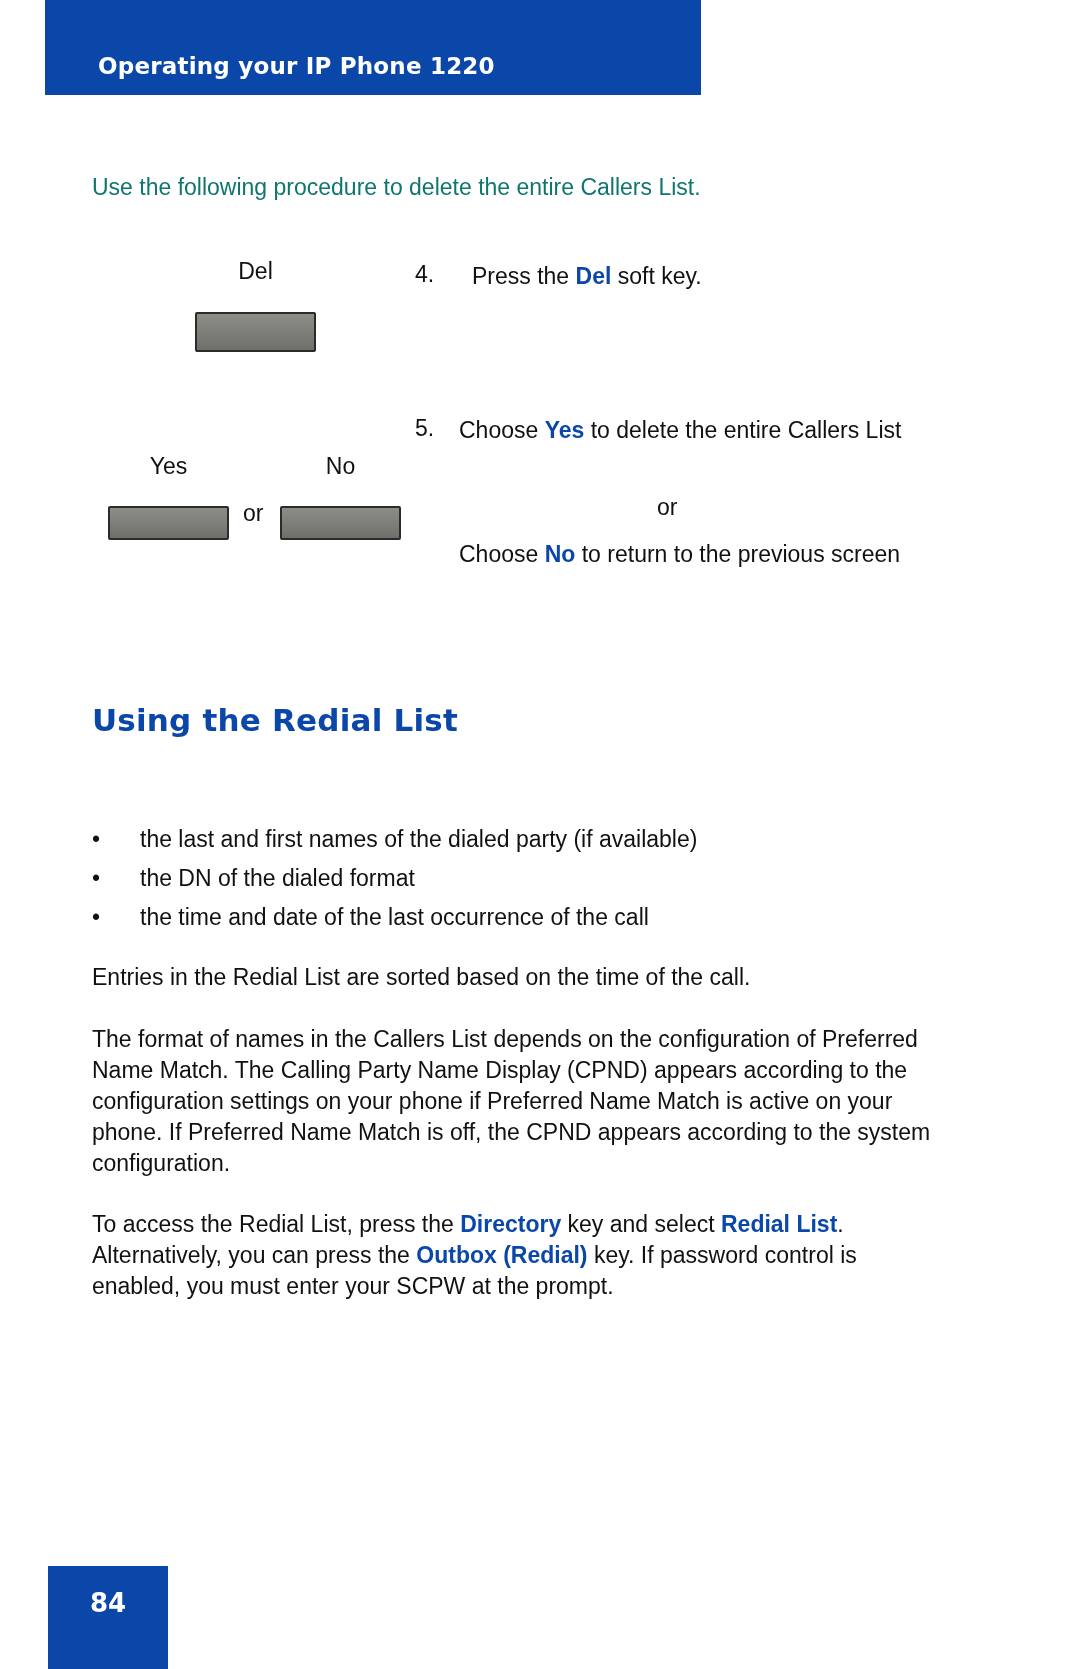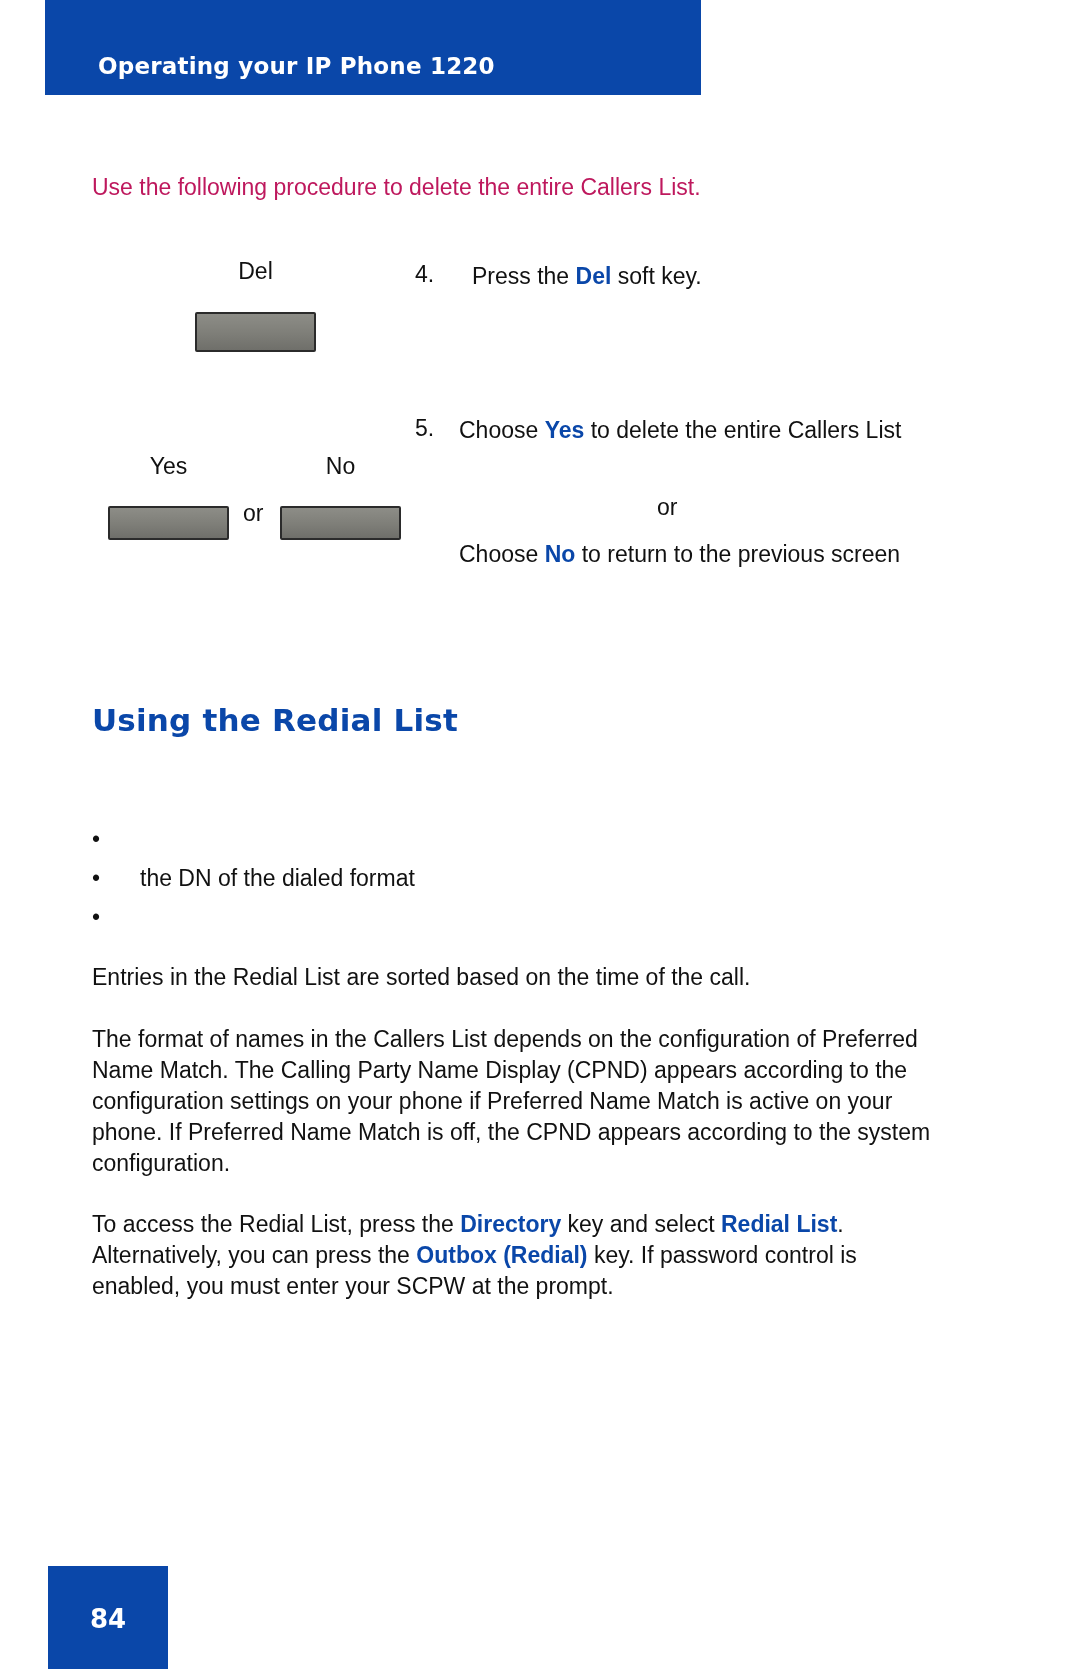--- a/index.html
+++ b/index.html
@@ -57,21 +57,21 @@
     font-family: "Liberation Sans", sans-serif;
     font-weight: normal;
     white-space: nowrap;
   }
 
   .intro-line {
     position: absolute;
     left: 92px;
     top: 174px;
     font-size: 23px;
-    color: #be185d;
+    color: #0f766e;
     white-space: nowrap;
   }
 
   
   .step-graphic-label {
     position: absolute;
     font-size: 23px;
     color: #111111;
     text-align: center;
     white-space: nowrap;
@@ -162,21 +162,21 @@
     position: absolute;
     left: 48px;
     top: 1566px;
     width: 120px;
     height: 103px;
     background: #0A47A9;
   }
   .footer-page-number {
     position: absolute;
     left: 0;
-    top: 38px;
+    top: 22px;
     width: 120px;
     text-align: center;
     color: #ffffff;
     font-family: "DejaVu Sans", sans-serif;
     font-weight: bold;
     font-size: 26px;
   }
 </style>
 </head>
 <body>
@@ -212,27 +212,29 @@
   <div class="step-text" style="left:459px; top:539px; width:470px;">
     <span>Choose </span><b class="blue">No</b><span> to return to the previous screen</span>
   </div>
 
   <div class="h1-blue">Using the Redial List</div>
 
 
   <div class="bullets">
     <div class="bullet-row">
       <span class="bullet-dot">•</span>
+      <span class="bullet-label">the last and first names of the dialed party (if available)</span>
     </div>
     <div class="bullet-row">
       <span class="bullet-dot">•</span>
       <span class="bullet-label">the DN of the dialed format</span>
     </div>
     <div class="bullet-row">
       <span class="bullet-dot">•</span>
+      <span class="bullet-label">the time and date of the last occurrence of the call</span>
     </div>
   </div>
 
   <div class="para" style="top:962px;">Entries in the Redial List are sorted based on the time of the call.</div>
 
   <div class="para" style="top:1024px; width:840px;">The format of names in the Callers List depends on the configuration of Preferred Name Match. The Calling Party Name Display (CPND) appears according to the configuration settings on your phone if Preferred Name Match is active on your phone. If Preferred Name Match is off, the CPND appears according to the system configuration.</div>
 
   <div class="para" style="top:1209px; width:822px;">
     <span>To access the Redial List, press the </span><b class="blue">Directory</b><span> key and select </span><b class="blue">Redial List</b><span>. Alternatively, you can press the </span><b class="blue">Outbox (Redial)</b><span> key. If password control is enabled, you must enter your SCPW at the prompt.</span>
   </div>

